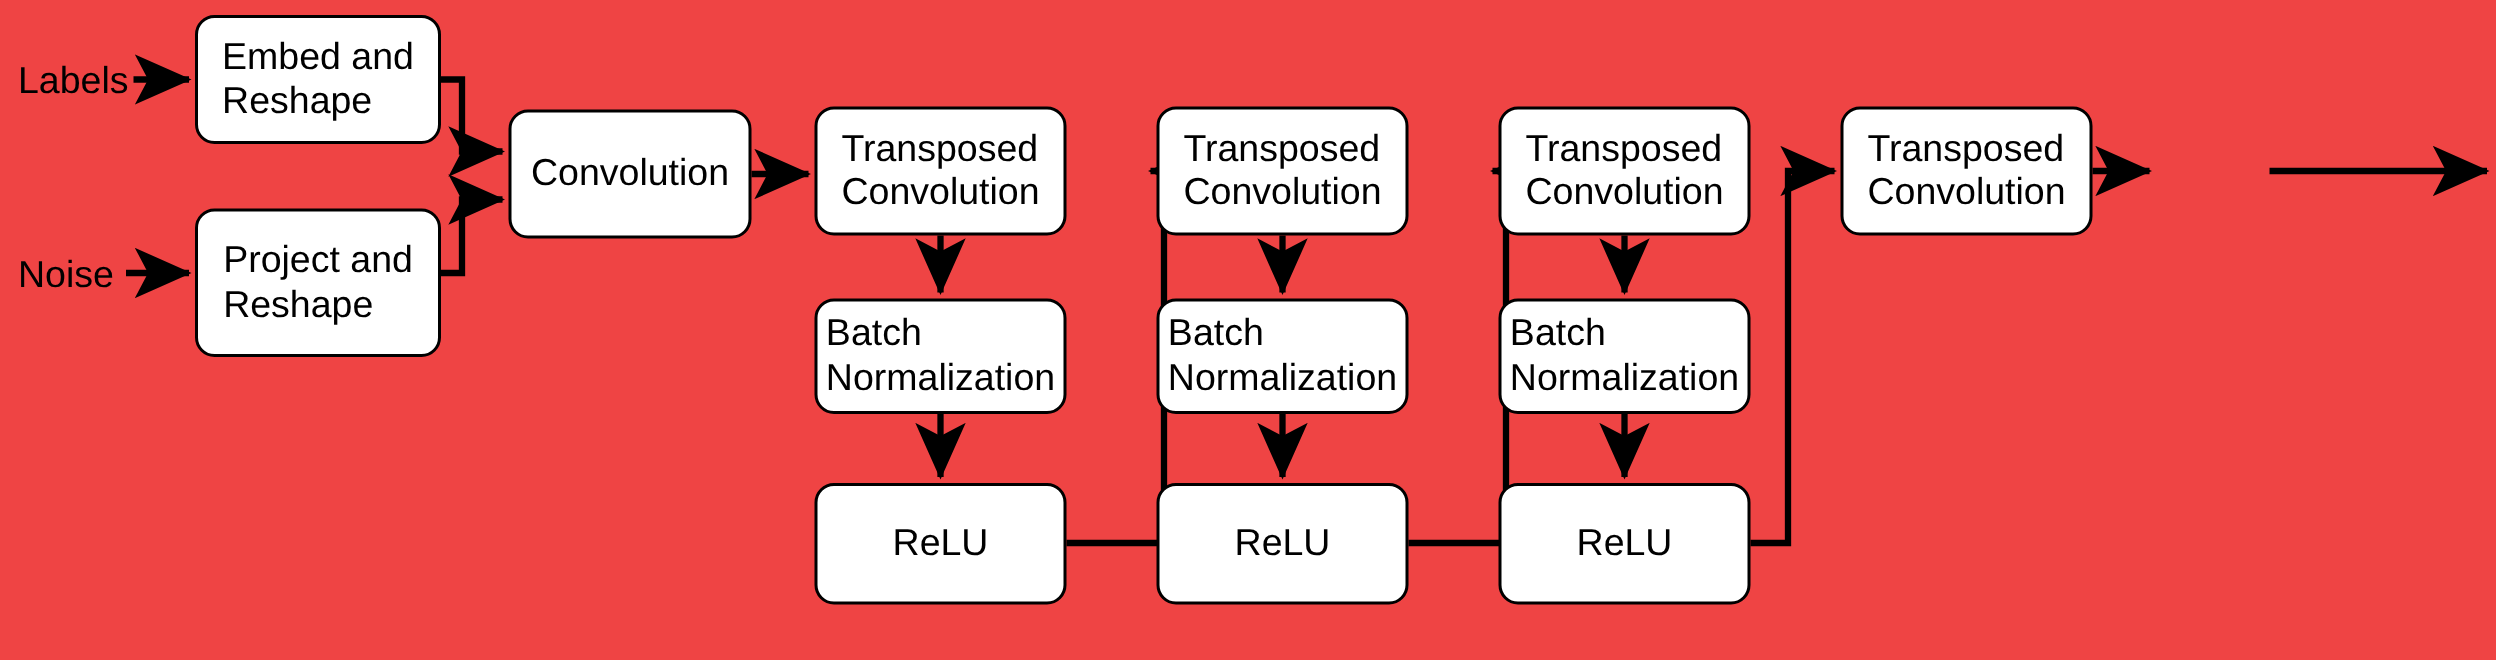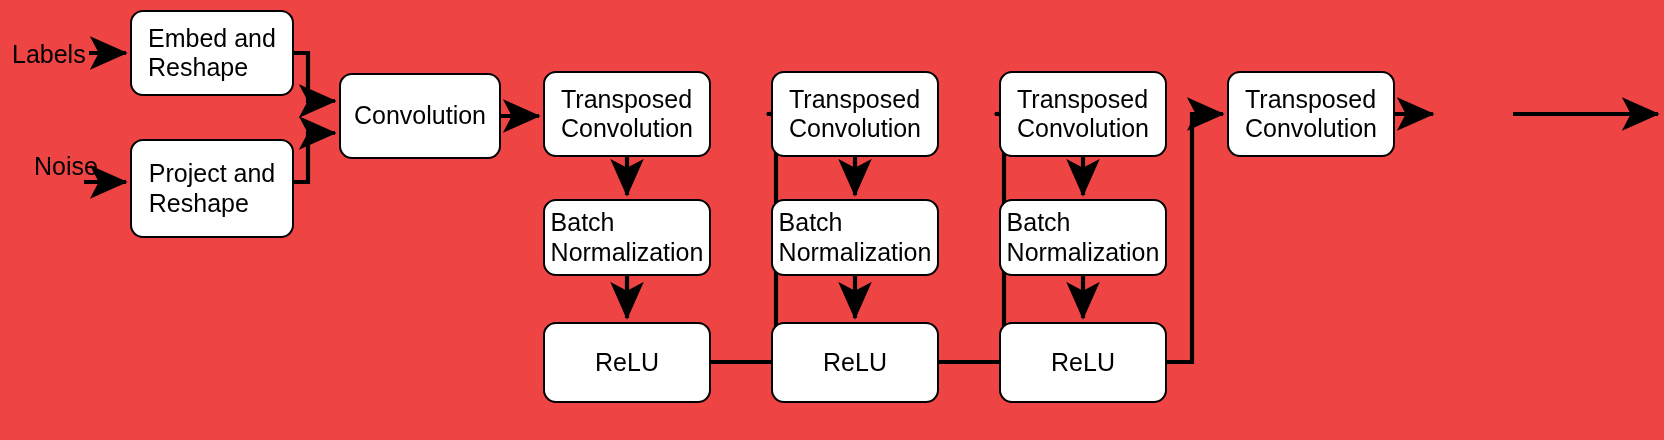--- a/index.html
+++ b/index.html
@@ -90,21 +90,21 @@
 
       <path d="M1167,362 L1192,362 L1192,114 L1223,114" marker-end="url(#arw)"></path>
 
       <path d="M1395,114 L1433,114" marker-end="url(#arw)"></path>
 
       <path d="M1513,114 L1658,114" marker-end="url(#arw)"></path>
     </g>
   </svg>
 
   <div class="io-label" style="left:12px; top:40px;">Labels</div>
-  <div class="io-label" style="left:12px; top:152px;margin-left:22px;">Noise</div>
+  <div class="io-label" style="left:12px; top:169px;">Noise</div>
 
   <div class="node" style="left:130px; top:10px; width:164px; height:86px;">Embed and
 Reshape</div>
 
   <div class="node" style="left:130px; top:139px; width:164px; height:99px;">Project and
 Reshape</div>
 
   <div class="node" style="left:339px; top:73px; width:162px; height:86px;">Convolution</div>
 
   <div class="node" style="left:543px; top:71px; width:168px; height:86px;">Transposed

